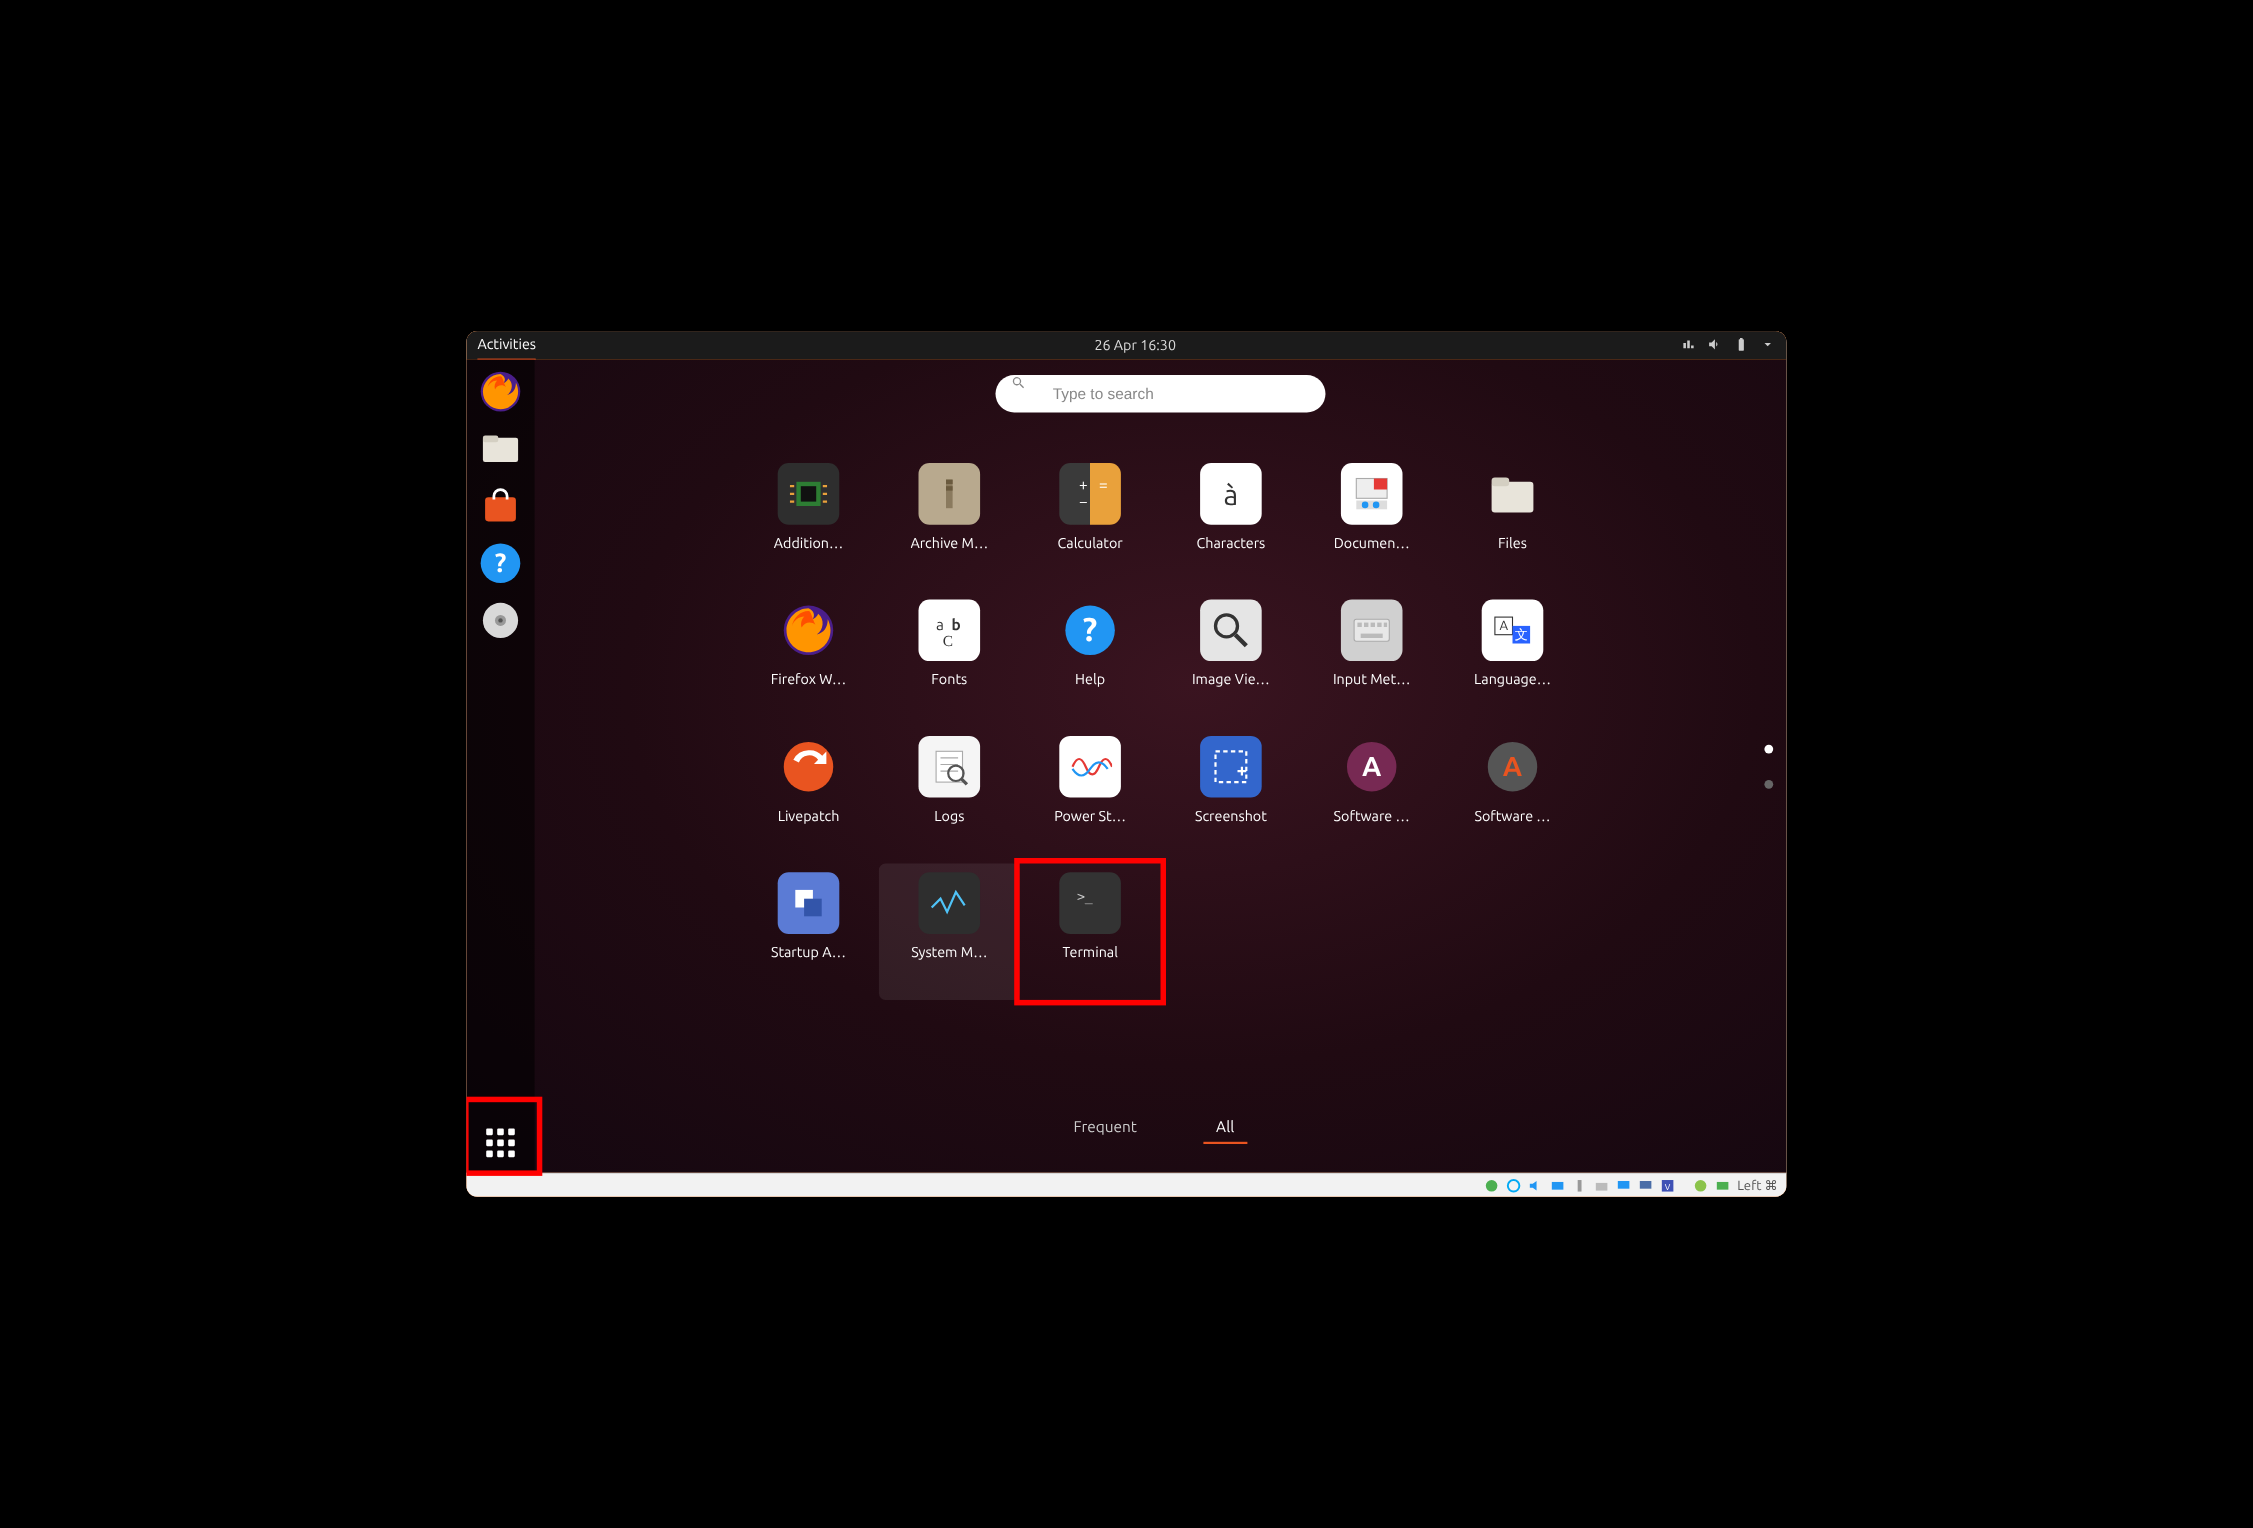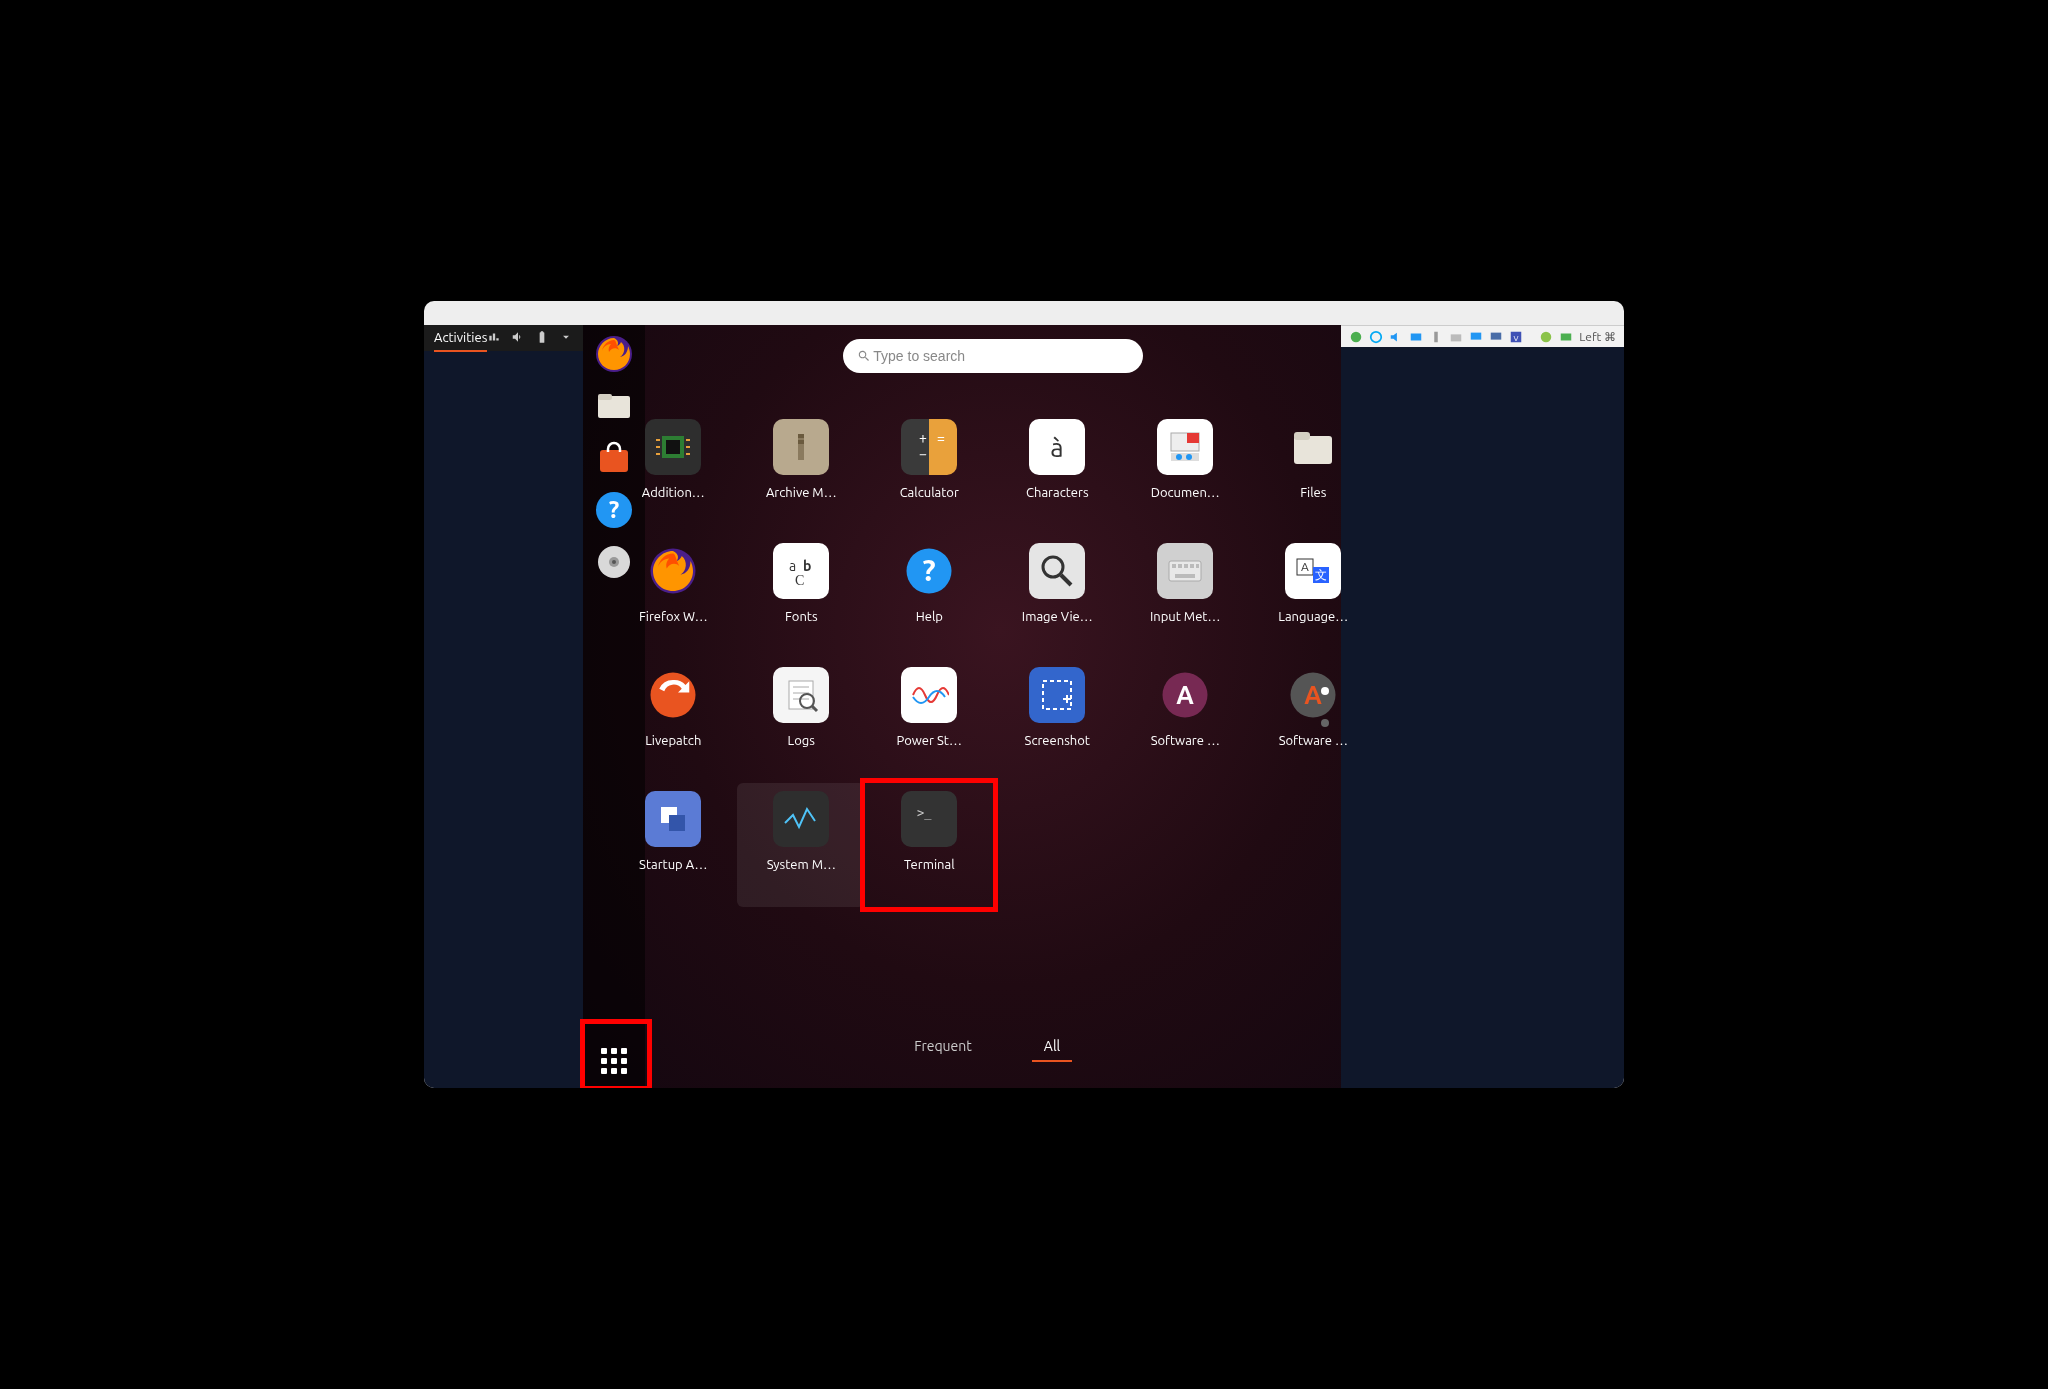--- a/index.html
+++ b/index.html
@@ -33,21 +33,21 @@
 }
 .traffic-lights { display: flex; gap: 8px; }
 .tl { width: 12px; height: 12px; border-radius: 50%; }
 .tl-red { background: #ff5f56; border:1px solid #e33e32;}
 .tl-yellow { background: #ffbd2e; border:1px solid #e09e3e;}
 .tl-green { background: #27c93f; border:1px solid #13a10e;}
 .mac-title {
   position: absolute; left: 0; right: 0; text-align: center;
   font-size: 13px; color: #444;
 }
-.vm-content { flex: 1; display: flex; flex-direction: row; background: #0f172a; margin-top: 24px; }
+.vm-content { flex: 1; display: flex; flex-direction: column; background: #f97316; }
 .top-bar {
   height: 26px;
   background: #1b1b1b;
   color: #ddd;
   display: flex;
   align-items: center;
   font-size: 13px;
   padding: 0 10px;
   justify-content: space-between;
 }
@@ -89,21 +89,21 @@
 .show-apps-grid {
   display:grid; grid-template-columns:repeat(3,6px); grid-template-rows:repeat(3,6px); gap:4px;
 }
 .show-apps-grid div { background:#fff; border-radius:1px; }
 .overlay {
   flex:1; position:relative;
 }
 .search-bar {
   position:absolute; top:14px; left:50%; transform:translateX(-50%);
   width:300px; height:34px; background:#fff; border-radius:17px;
-  display:flex; align-items:center; padding:0 14px; gap:2px;
+  display:flex; padding:0 14px; gap:24px;
 }
 .search-bar svg { width:14px; height:14px; fill:#888; }
 .search-bar input {
   border:none; outline:none; font-size:14px; color:#555; flex:1;
   background:transparent;
 }
 .search-bar input::placeholder { color:#888; }
 .app-grid {
   position:absolute; top:86px; left:50%; transform:translateX(-50%);
   display:grid; grid-template-columns:repeat(6,128px);

